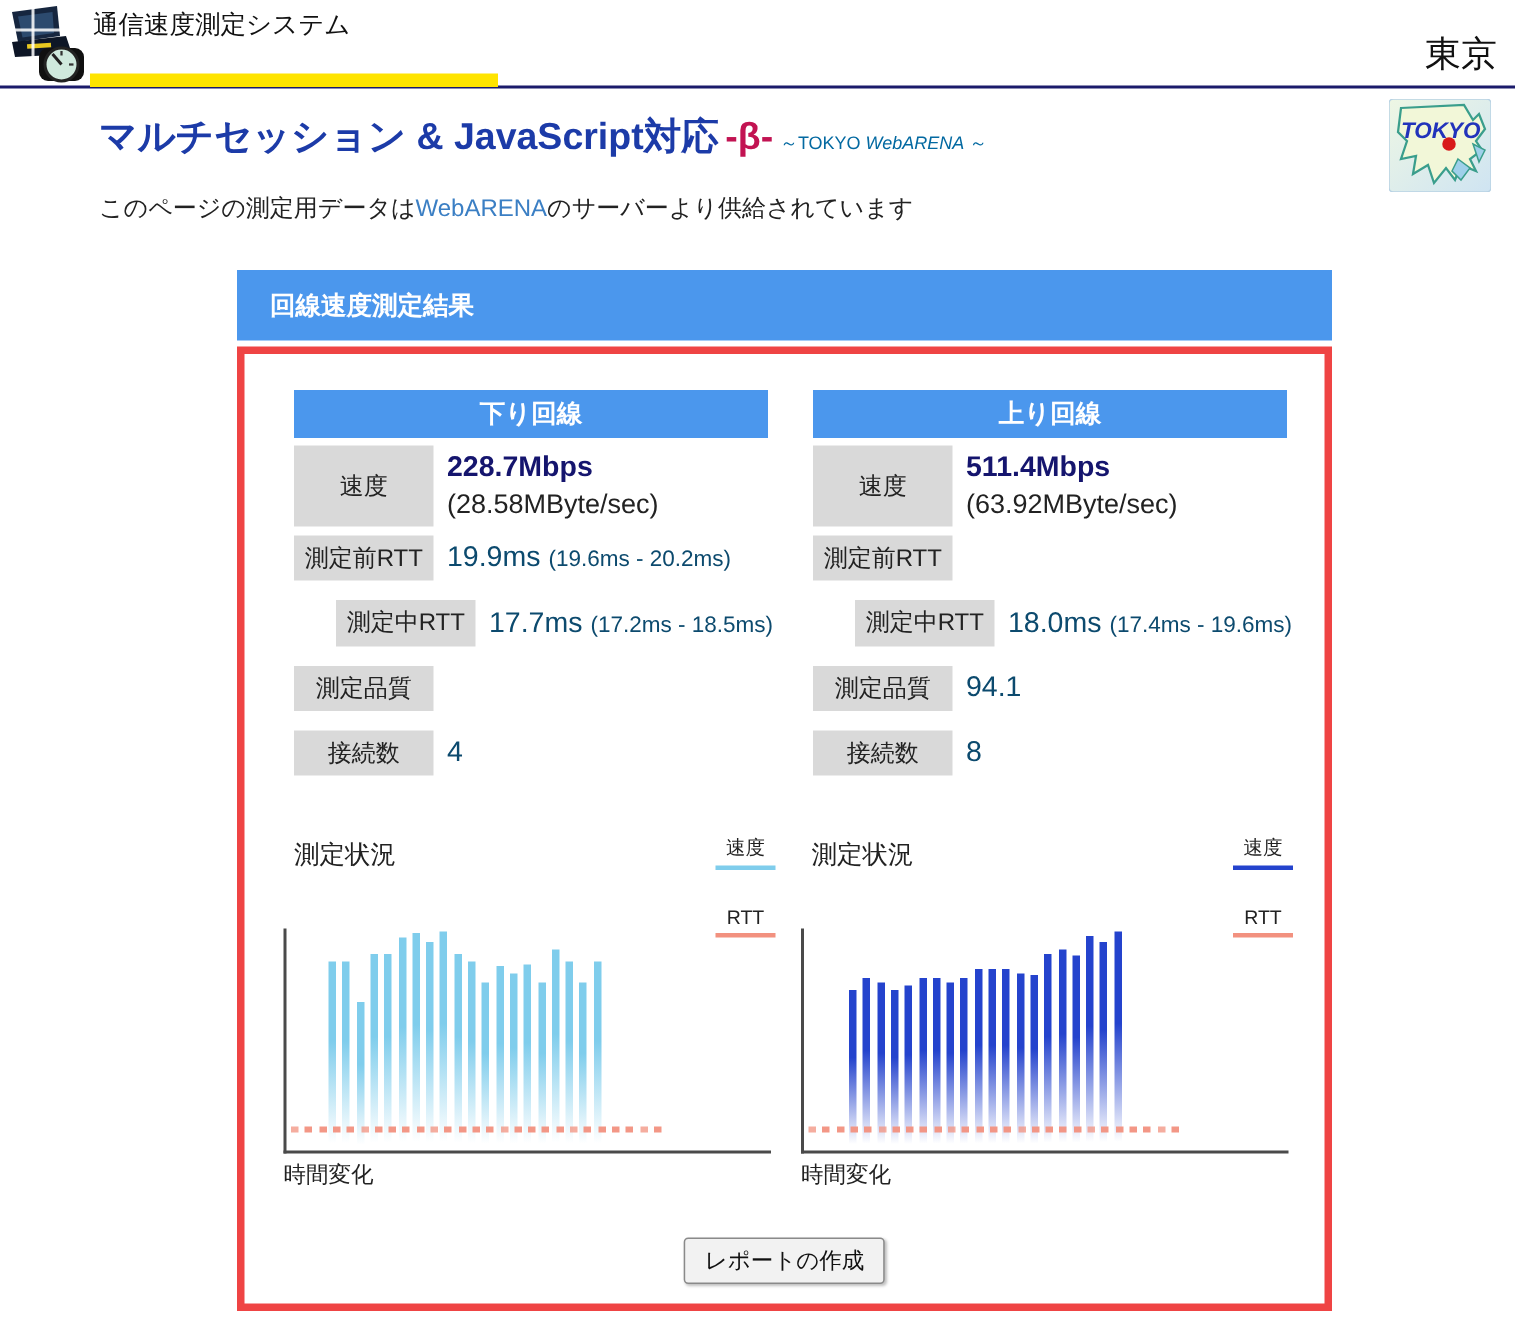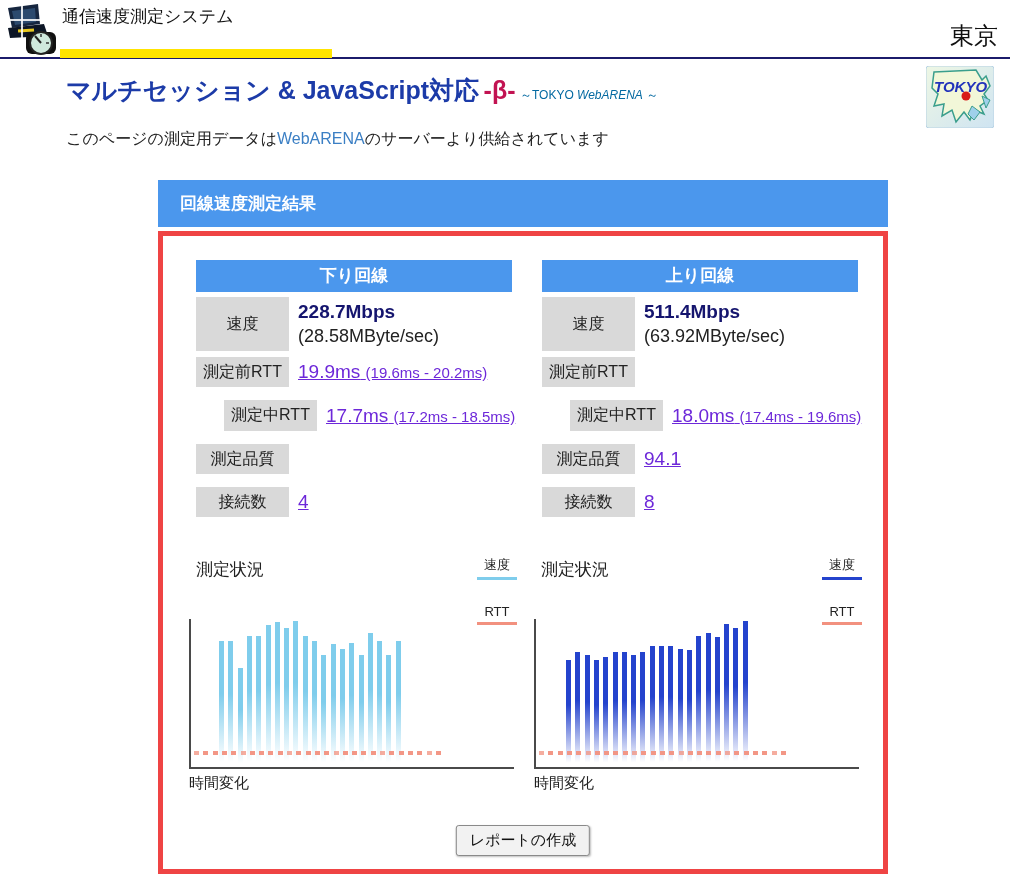--- a/index.html
+++ b/index.html
@@ -45,21 +45,21 @@
   .row{display:flex;align-items:stretch;}
   .row-label{width:93px;flex:0 0 93px;background:#d9d9d9;display:flex;align-items:center;justify-content:center;font-size:16px;color:#222;}
   .row-value{flex:1;display:flex;flex-direction:column;justify-content:center;padding-left:9px;}
   .r1{margin-top:5px;height:54px;}
   .r2{margin-top:6px;height:30px;}
   .r3,.r4,.r5{margin-top:13px;}
   .r3{height:31px;padding-left:28px;}
   .r4,.r5{height:30px;}
   .speed-main{font-size:19px;font-weight:bold;color:#15156e;line-height:1.3;}
   .speed-sub{font-size:18px;color:#222;line-height:1.3;}
-  .val{font-size:19px;color:#6d28d9;white-space:nowrap;text-decoration:underline;}
+  .val{font-size:19px;color:#0c4a6e;white-space:nowrap;}
   .val .range{font-size:15px;}
 
   
   .chart-block{position:absolute;top:320px;width:328px;height:262px;}
   .chart-block.left{left:26px;}
   .chart-block.right{left:371px;}
   .status-label{position:absolute;left:7px;top:2px;font-size:17px;color:#222;}
   .legend{position:absolute;right:0;top:0;width:44px;}
   .legend-item{width:40px;margin-left:auto;text-align:center;font-size:13px;color:#222;padding-bottom:3px;border-bottom:3px solid #ccc;}
   .legend-item + .legend-item{margin-top:24px;}

